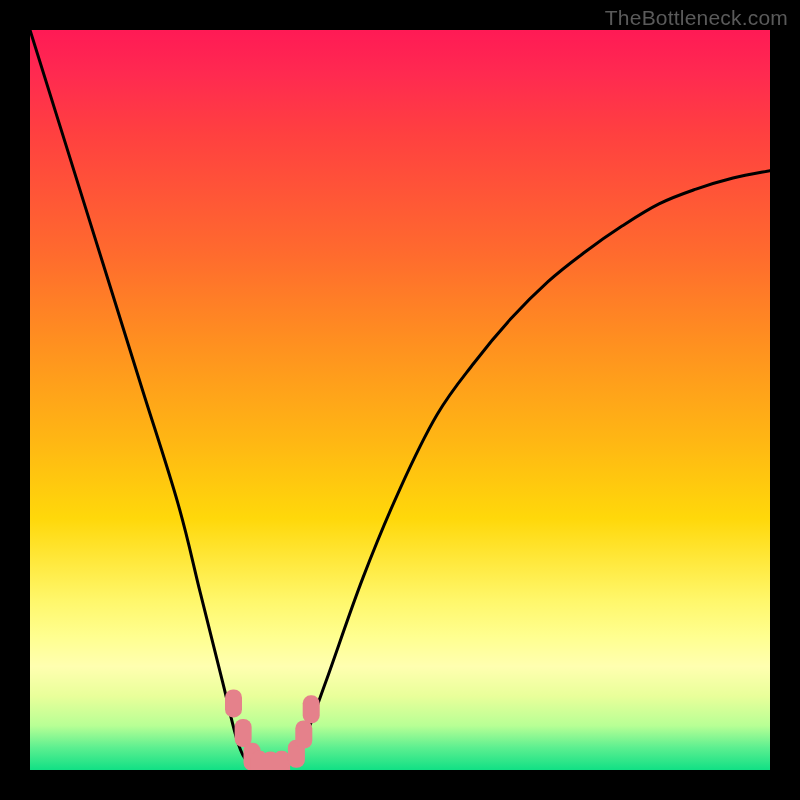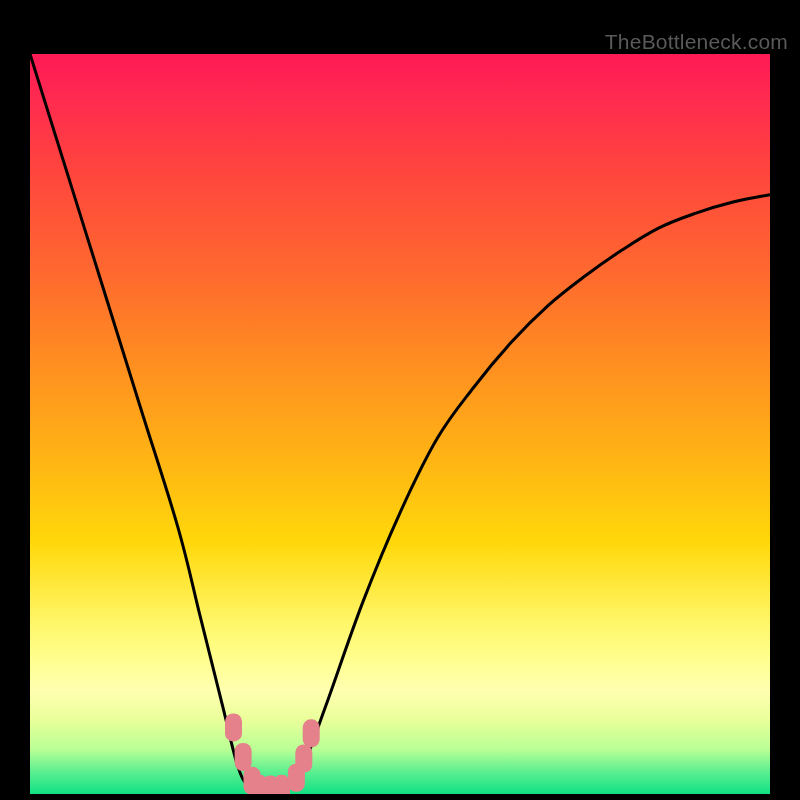--- a/index.html
+++ b/index.html
@@ -9,21 +9,20 @@
     height: 800px;
     background: #000;
     font-family: Arial, Helvetica, sans-serif;
     overflow: hidden;
   }
   .frame {
     position: relative;
     width: 800px;
     height: 631px;
     background: #000;
-    margin-top: 24px;
   }
   .plot-area {
     position: absolute;
     left: 30px;
     top: 30px;
     width: 740px;
     height: 740px;
     overflow: hidden;
   }
   .gradient-bg {

